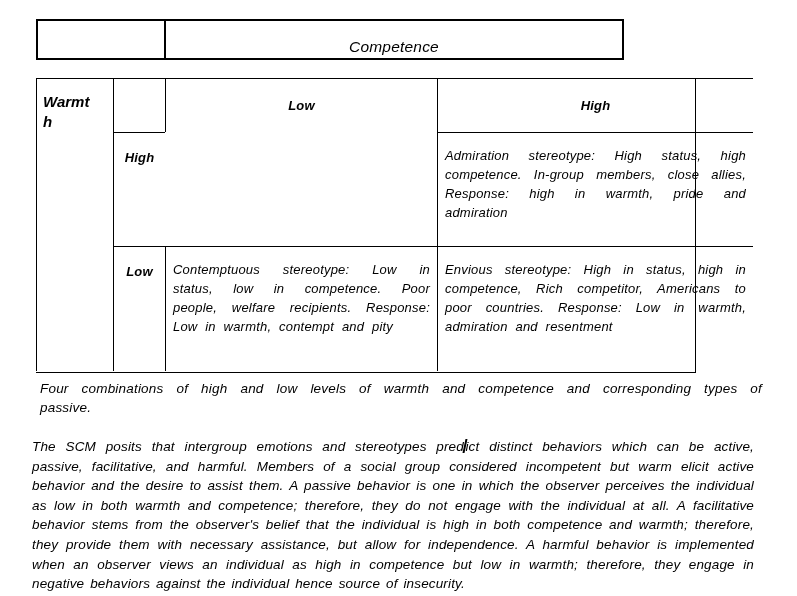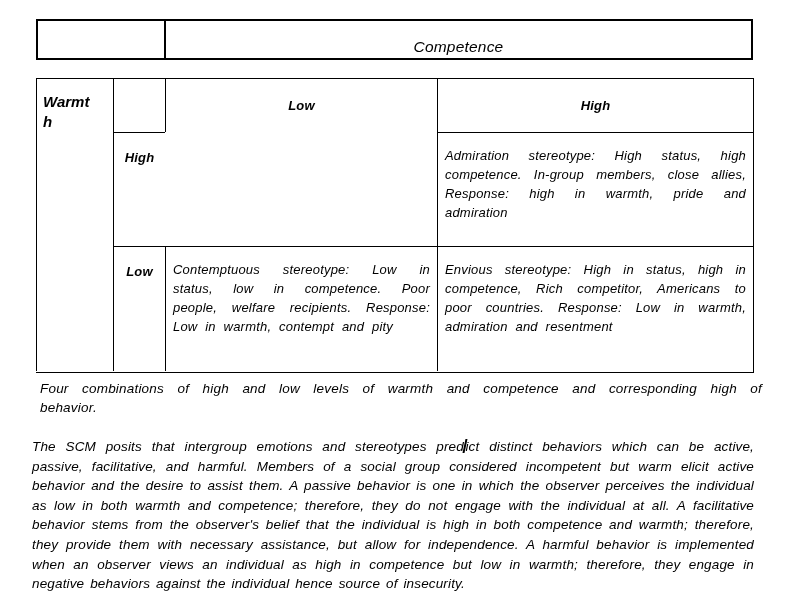--- a/index.html
+++ b/index.html
@@ -2,31 +2,31 @@
 <html><head>
 <meta charset="utf-8">
 <style>
   html,body{margin:0;padding:0;background:#fff;}
   .page{
     position:relative;width:797px;height:596px;background:#ffffff;overflow:hidden;
     font-family:"Liberation Sans",sans-serif;font-style:italic;color:#000;
   }
   
   .top-table{
-    position:absolute;left:36px;top:19px;width:717px;height:41px;
+    position:absolute;left:36px;top:19px;width:588px;height:41px;
     border:2px solid #000;box-sizing:border-box;display:flex;
   }
   .tt-corner{width:128px;border-right:2px solid #000;box-sizing:border-box;}
   .tt-comp{
     flex:1;display:flex;align-items:flex-end;justify-content:center;
     font-size:15.5px;line-height:18px;padding-bottom:2px;letter-spacing:.2px;
   }
   
   .matrix{
-    position:absolute;left:36px;top:78px;width:718px;height:295px;
+    position:absolute;left:36px;top:78px;width:660px;height:295px;
     display:grid;grid-template-columns:77px 52px 272px 316px;
     grid-template-rows:54px 114px 125px;
     border-right:1.5px solid #000;border-bottom:1.5px solid #000;box-sizing:border-box;
   }
   .cell{border-left:1.5px solid #000;border-top:1.5px solid #000;box-sizing:border-box;overflow:hidden;}
   .warmth-cell{
     grid-column:1;grid-row:1 / 4;font-weight:bold;font-size:15px;line-height:20px;
     padding:13px 20px 0 6px;word-break:break-all;
   }
   .mini-corner{grid-column:2;grid-row:1;}
@@ -76,17 +76,17 @@
     <div class="cell col-hdr" style="grid-column:4;grid-row:1;">High</div>
 
     <div class="cell row-label" style="grid-column:2;grid-row:2;">High</div>
     <div class="cell data-cell" style="grid-column:4;grid-row:2;">Admiration stereotype: High status, high competence. In-group members, close allies, Response: high in warmth, pride and admiration</div>
 
     <div class="cell row-label" style="grid-column:2;grid-row:3;">Low</div>
     <div class="cell data-cell" style="grid-column:4;grid-row:3;">Envious stereotype: High in status, high in competence, Rich competitor, Americans to poor countries. Response: Low in warmth, admiration and resentment</div>
     <div class="cell data-cell" style="grid-column:3;grid-row:3;">Contemptuous stereotype: Low in status, low in competence. Poor people, welfare recipients. Response: Low in warmth, contempt and pity</div>
   </div>
 
-  <p class="caption">Four combinations of high and low levels of warmth and competence and corresponding high of behavior.</p>
+  <p class="caption">Four combinations of high and low levels of warmth and competence and corresponding types of passive.</p>
 
   <p class="body-text"><span>The SCM posits that intergroup emotions and stereotypes pred</span><span class="caret"></span><span>ict distinct behaviors which can be active, passive, facilitative, and harmful. Members of a social group considered incompetent but warm elicit active behavior and the desire to assist them. A passive behavior is one in which the observer perceives the individual as low in both warmth and competence; therefore, they do not engage with the individual at all. A facilitative behavior stems from the observer's belief that the individual is high in both competence and warmth; therefore, they provide them with necessary assistance, but allow for independence. A harmful behavior is implemented when an observer views an individual as high in competence but low in warmth; therefore, they engage in negative behaviors against the individual hence source of insecurity.</span></p>
 
 </div>
 
 </body></html>

